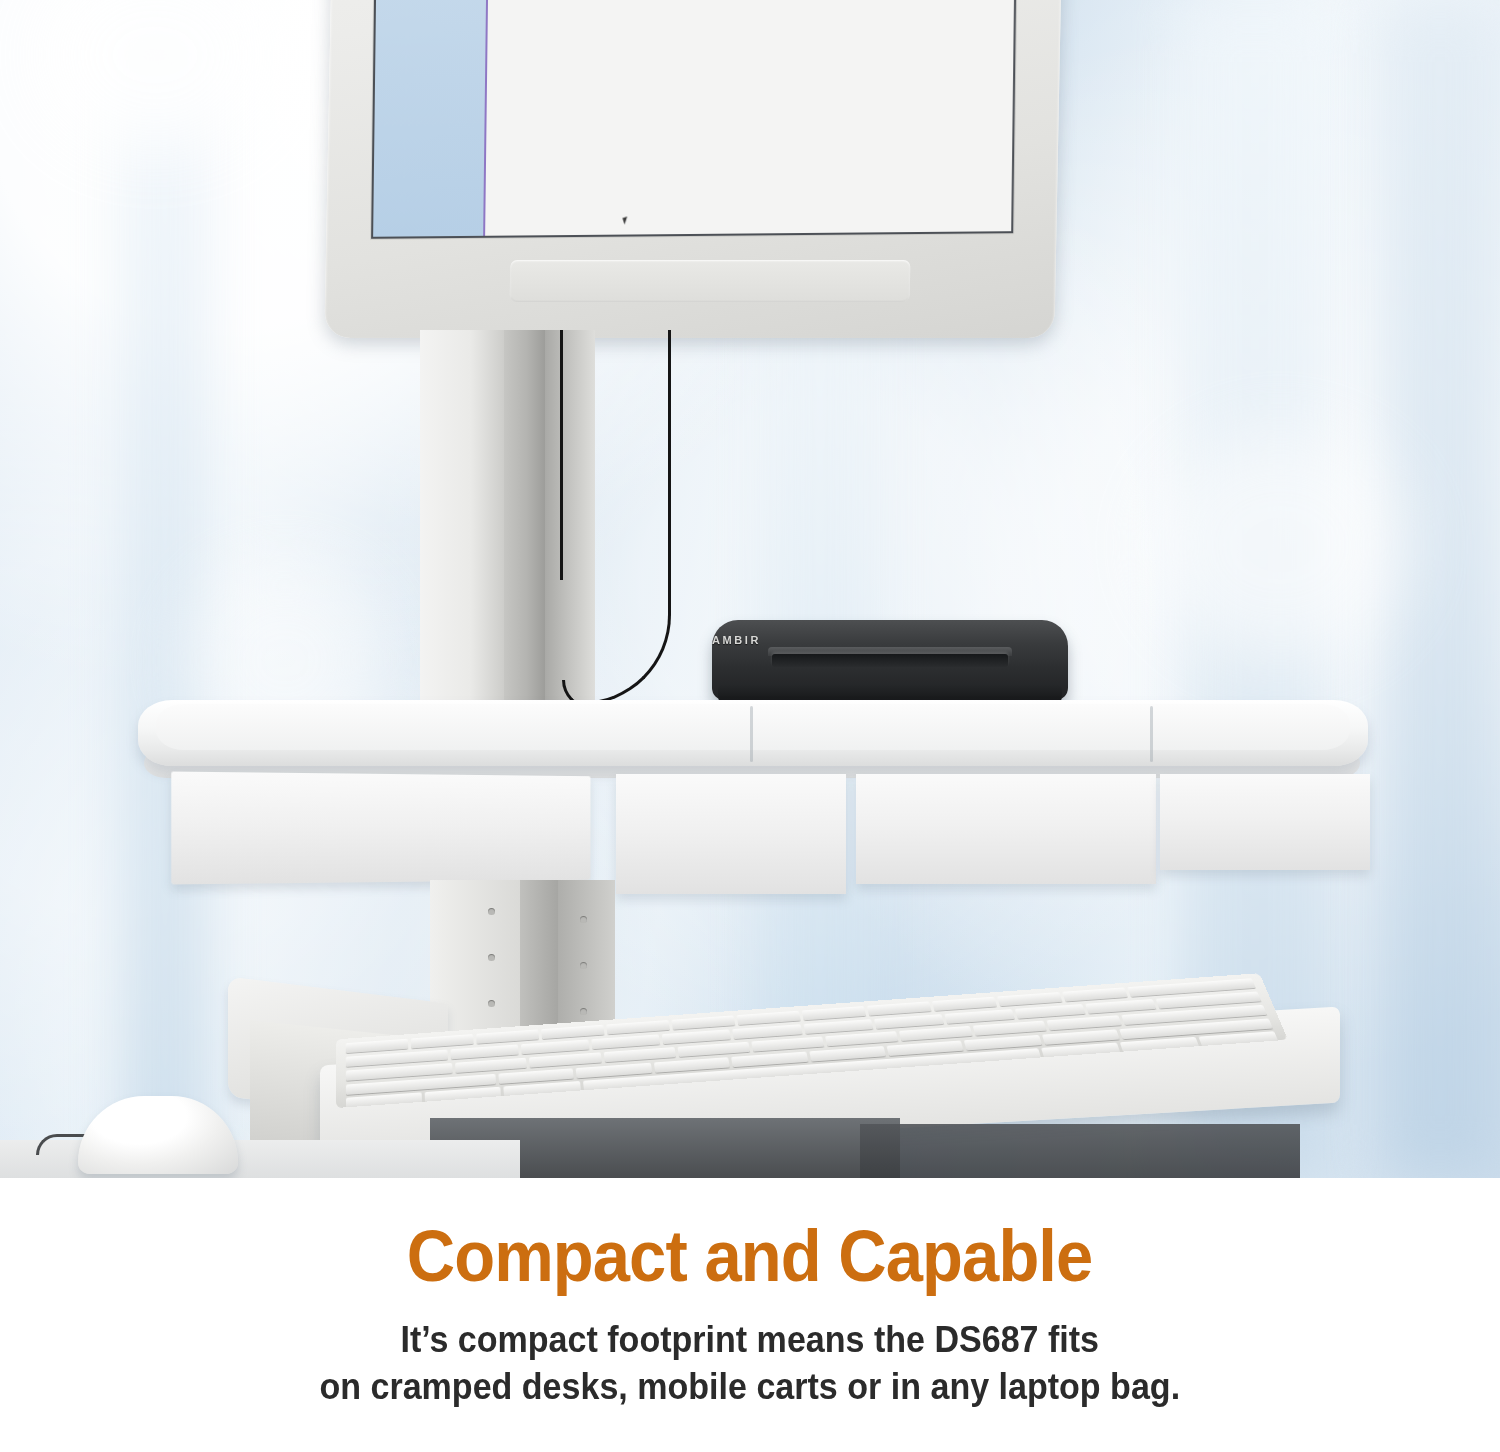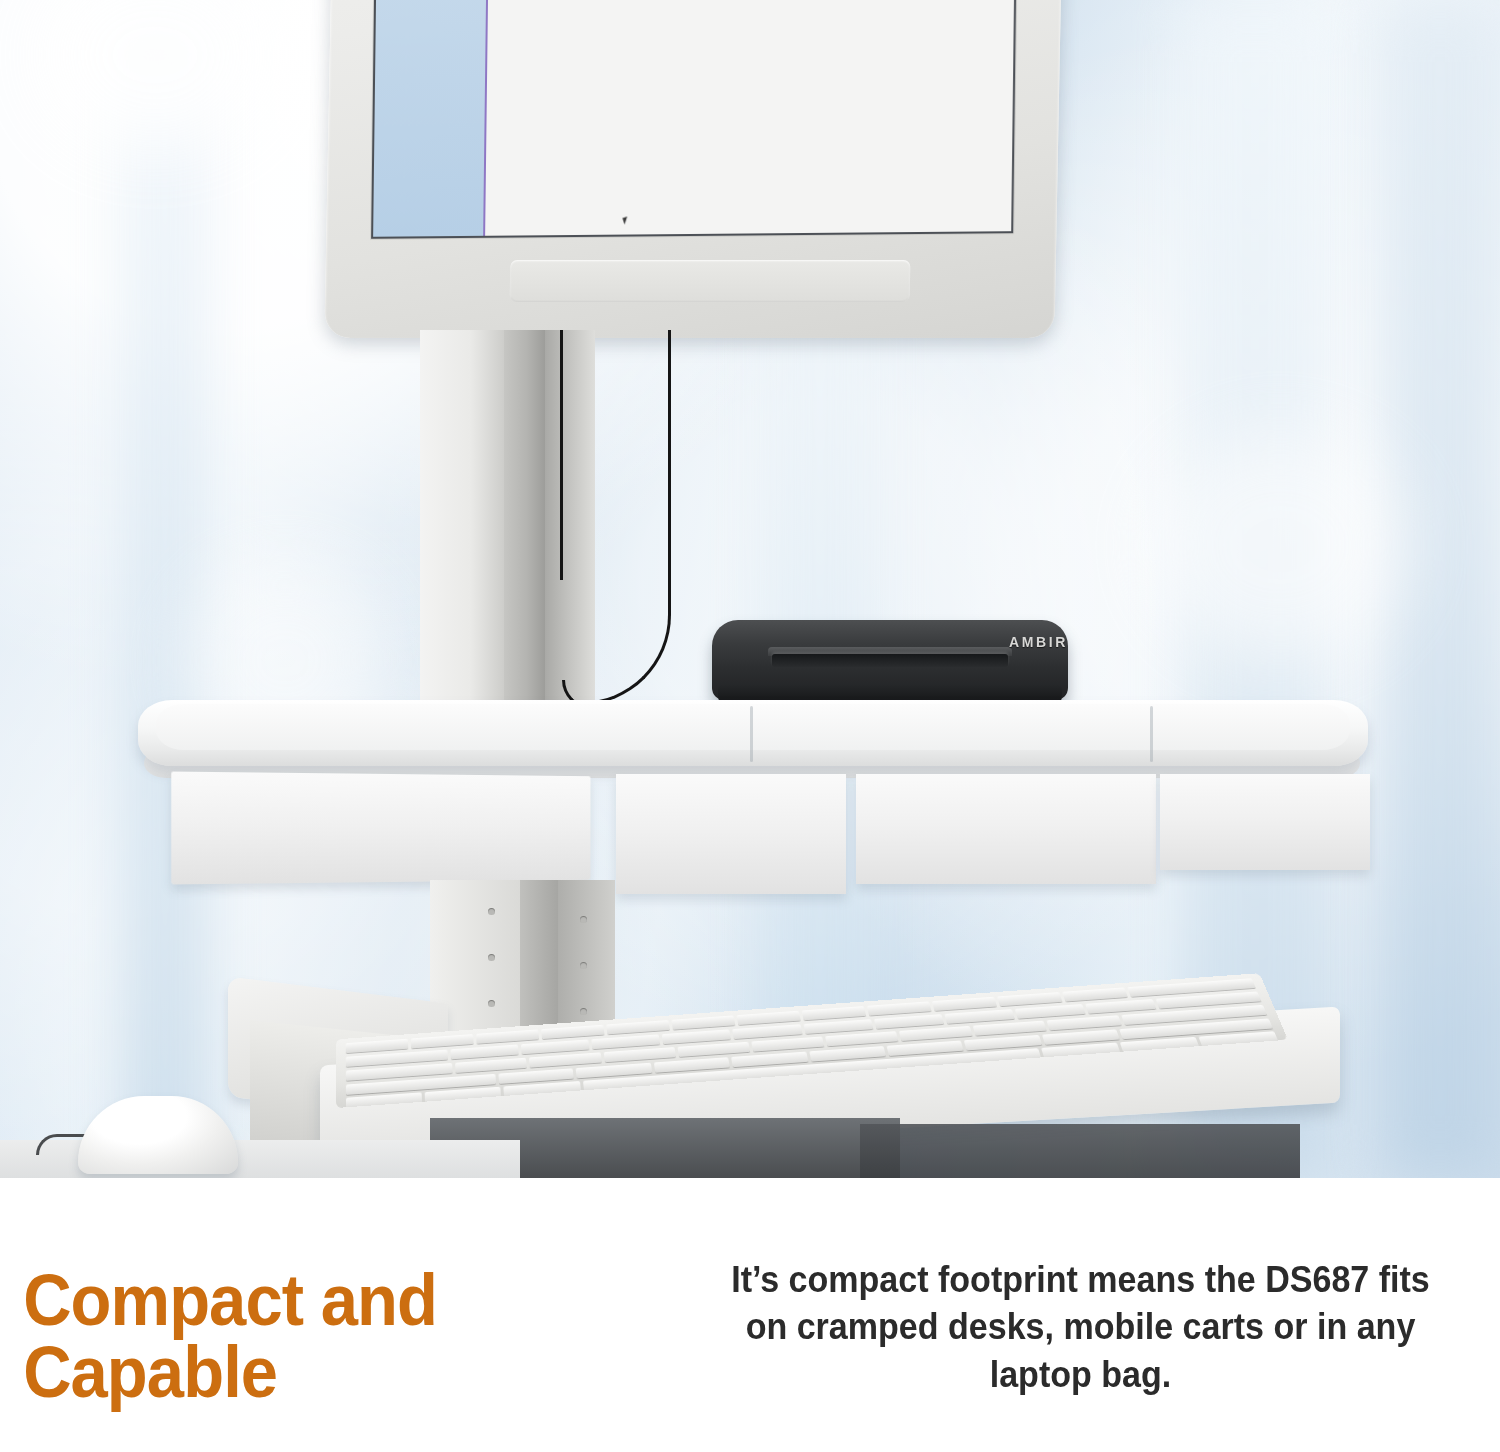--- a/index.html
+++ b/index.html
@@ -114,22 +114,22 @@
     background:linear-gradient(#16181a,#2a2c2e);
     border-radius:3px;
     box-shadow:0 -2px 3px rgba(255,255,255,.12);
   }
   .scanner-lip{
     position:absolute;left:56px;top:35px;width:244px;height:9px;
     background:linear-gradient(#5a5c5e,#3c3e40);
     border-radius:4px 4px 0 0;
   }
   .scanner-brand{
-    position:absolute;left:0;right:0;top:22px;text-align:right;
-    color:#d8d8d6;font-size:14px;letter-spacing:2.6px;font-weight:bold;
+    position:absolute;left:0;right:0;top:22px;text-align:left;
+    color:#d8d8d6;font-size:11px;letter-spacing:2.6px;font-weight:bold;
     text-shadow:0 1px 1px rgba(0,0,0,.6);
     font-family:"Liberation Sans", sans-serif;
   }
   .scanner-cable{
     position:absolute;left:-150px;top:68px;width:160px;height:26px;
     border-left:3px solid #141414;border-bottom:3px solid #141414;
     border-bottom-left-radius:40px;
   }
 
   
@@ -203,21 +203,21 @@
     border-top:3px solid #4a4c4e;border-left:3px solid #4a4c4e;border-top-left-radius:22px;}
   .deskpad{position:absolute;left:0;top:1140px;width:520px;height:42px;
     background:linear-gradient(180deg,#eceded,#dcdedf);}
   .deskdark{position:absolute;left:860px;top:1124px;width:440px;height:54px;
     background:linear-gradient(180deg,#53565a,#3c3f42);opacity:.9;}
   .deskdark2{position:absolute;left:430px;top:1118px;width:470px;height:60px;
     background:linear-gradient(180deg,#6e7276,#4a4d50);}
 
   
   .caption{position:absolute;left:0;top:1178px;width:1500px;height:274px;background:#fff;
-    display:flex;flex-direction:row;align-items:center;justify-content:flex-start;}
+    display:flex;flex-direction:column;align-items:center;justify-content:flex-start;}
   .cap-title{
     margin-top:42px;
     font-size:72px;line-height:1;
     font-weight:bold;
     color:#CC6E10;
     letter-spacing:-1px;
     font-family:"Liberation Sans", sans-serif;
     transform:scaleX(.93);
   }
   .cap-sub{

